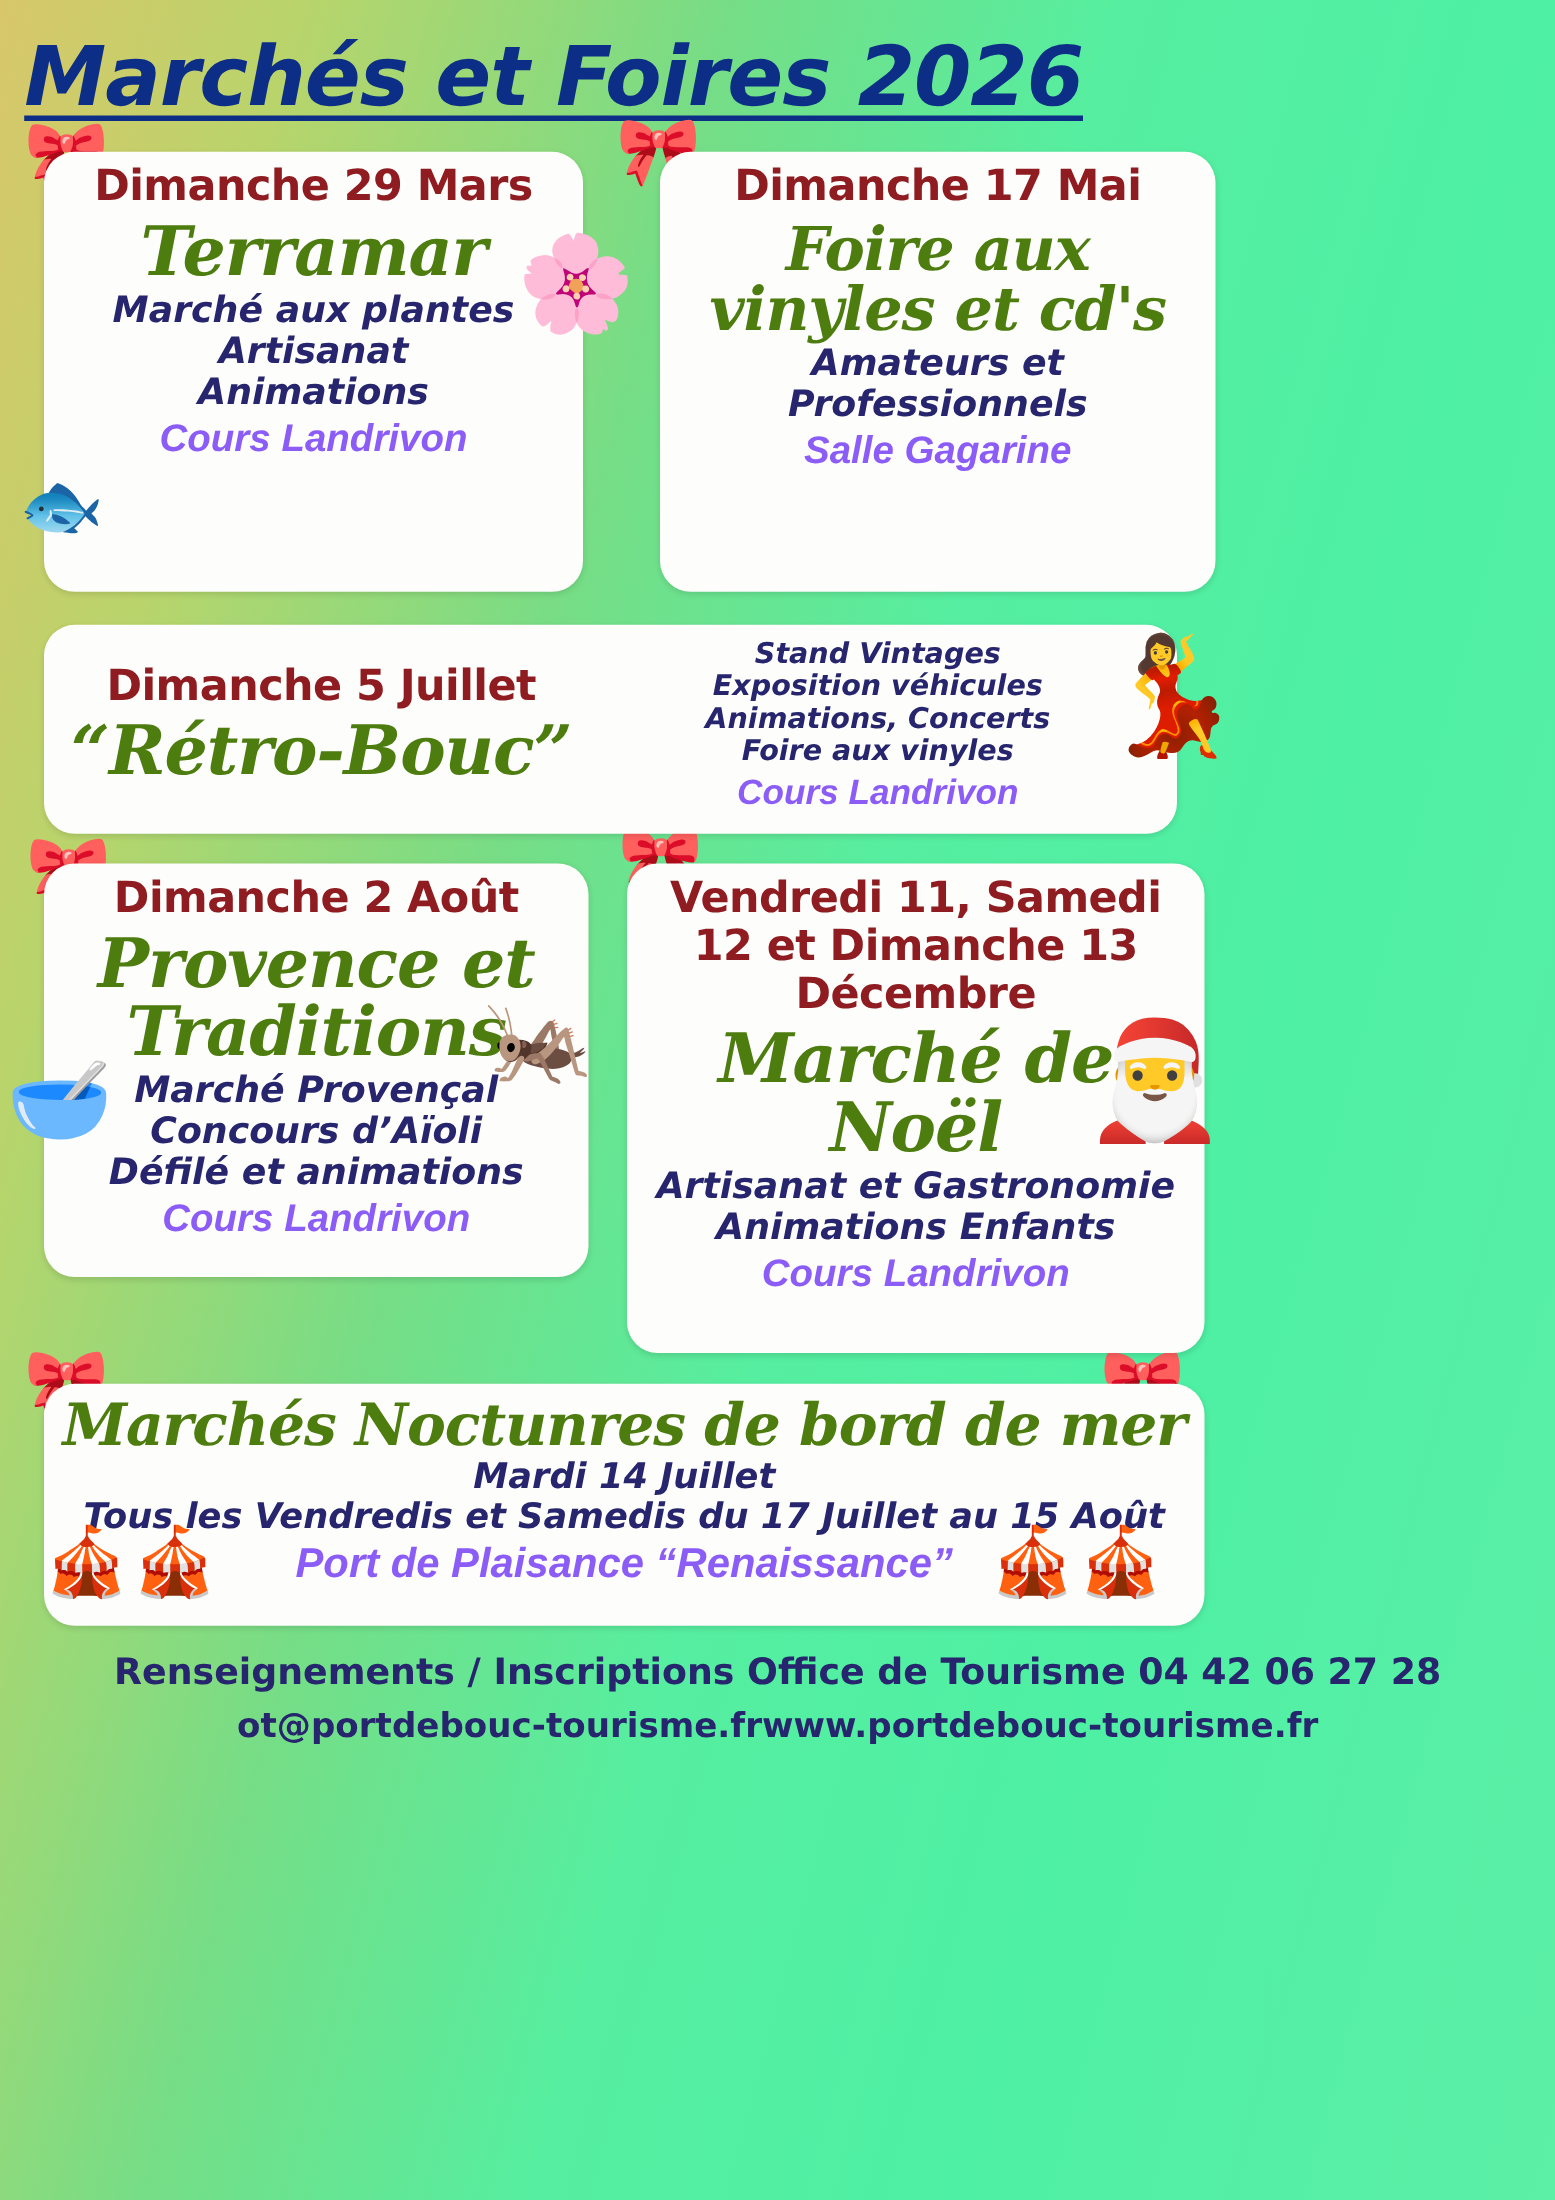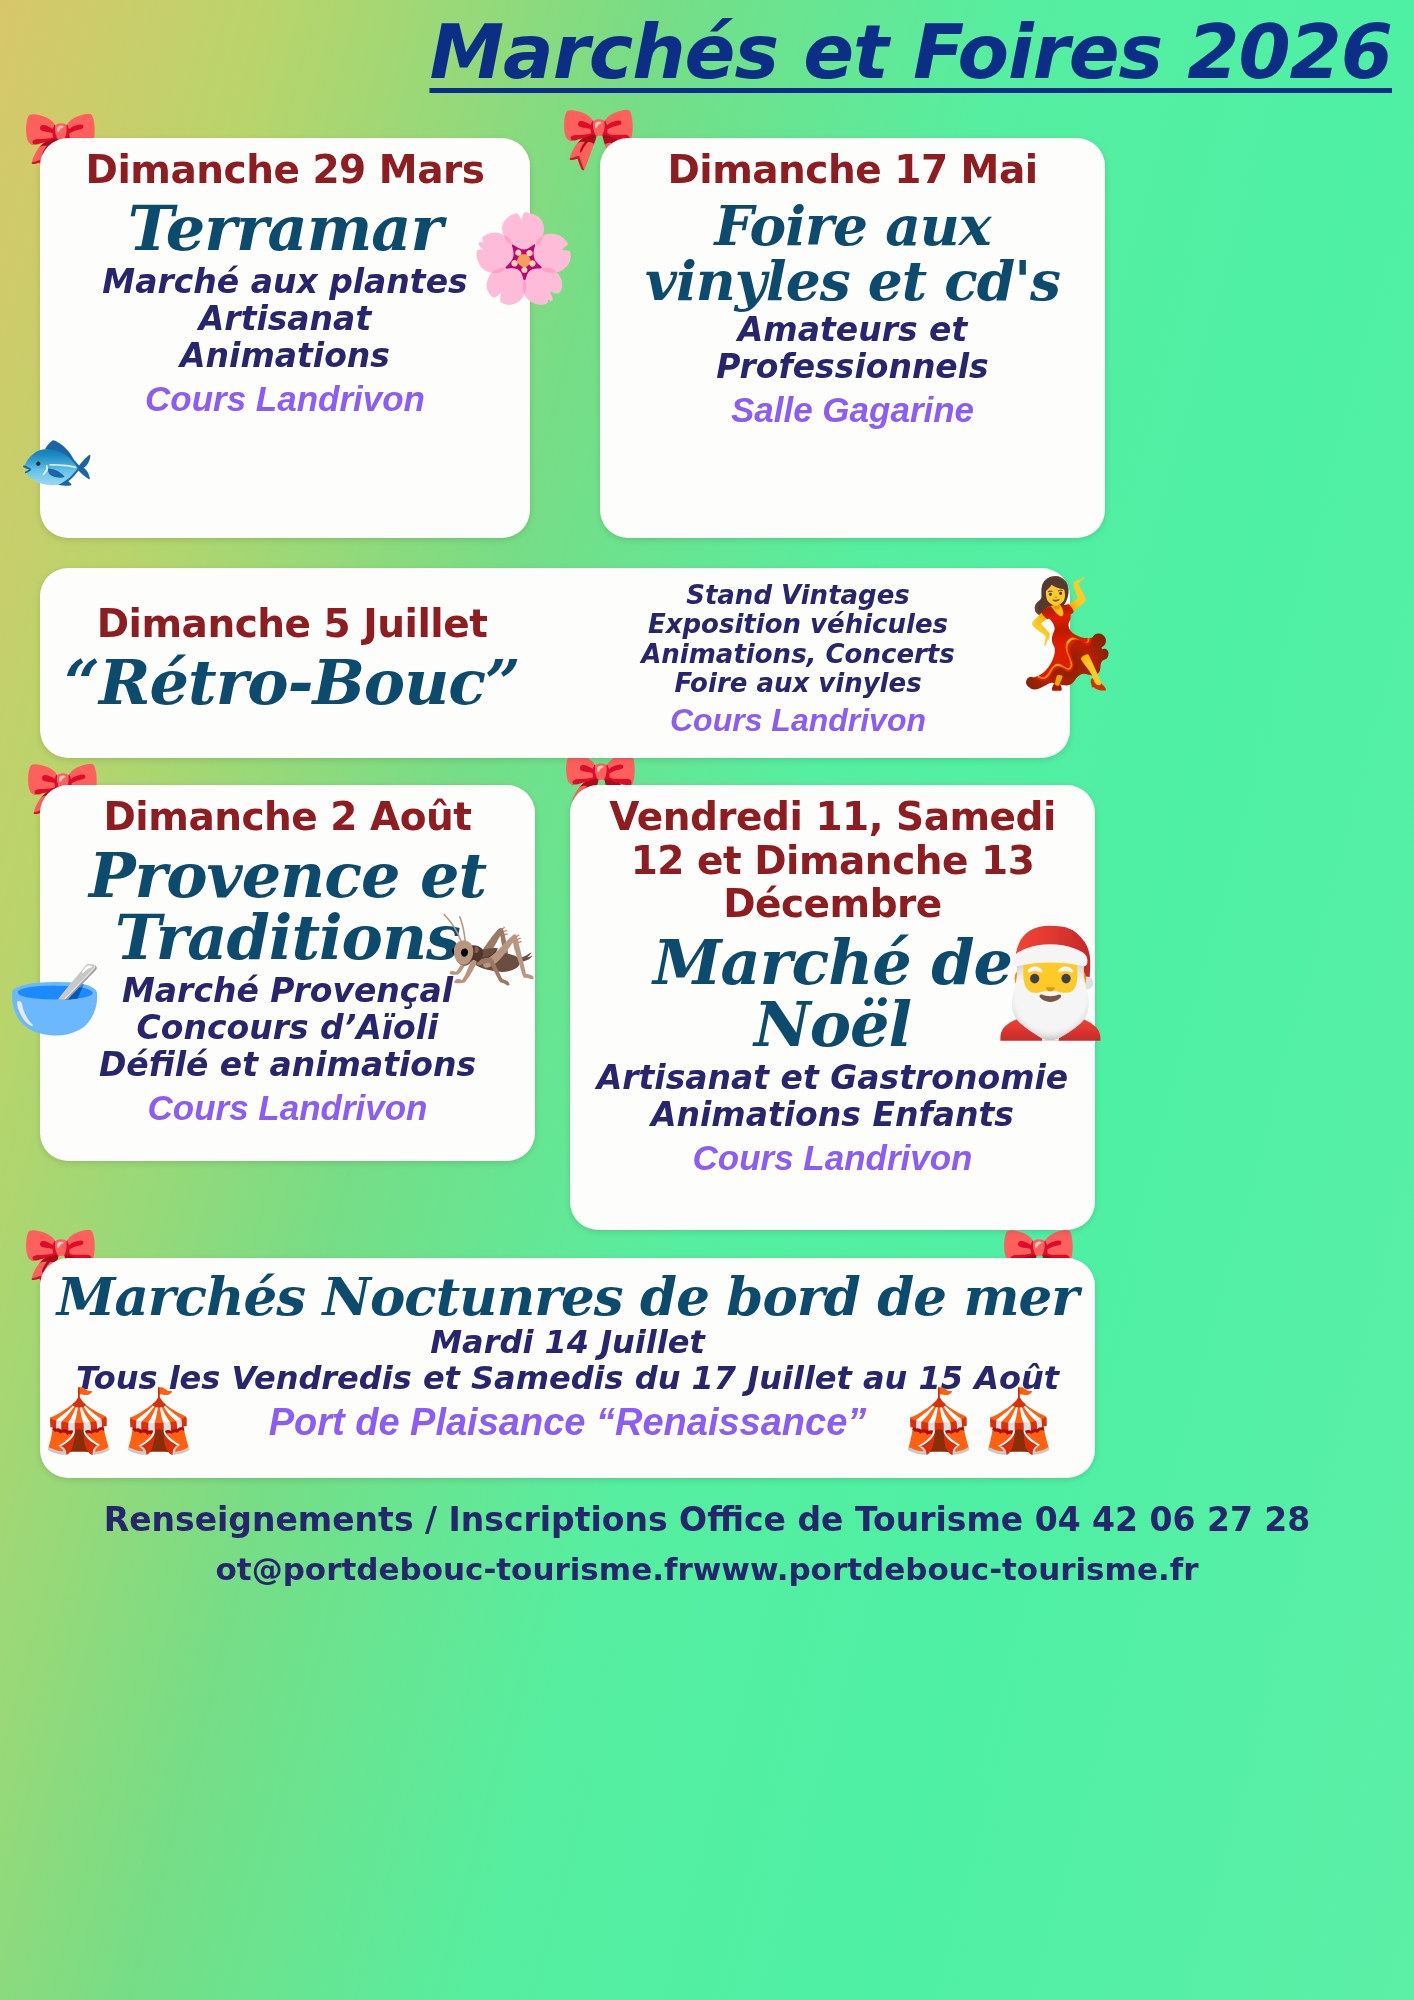--- a/index.html
+++ b/index.html
@@ -16,31 +16,32 @@
   }
   .poster {
     position: absolute;
     inset: 0;
     padding: 0 22px;
     box-sizing: border-box;
   }
 
   
   .title {
-    text-align: right;
+    text-align: left;
     font-family: "DejaVu Sans", sans-serif;
     font-style: italic;
     font-weight: bold;
     font-size: 75px;
     color: #0d2e87;
     letter-spacing: -1px;
     padding-top: 8px;
     text-decoration: underline;
     text-decoration-thickness: 5px;
     text-underline-offset: 10px;
+    margin-top: 17px;
   }
 
   
   .card {
     background: #fdfdfb;
     border-radius: 28px;
     box-shadow: 0 2px 6px rgba(0,0,0,.12);
     position: absolute;
     box-sizing: border-box;
     padding: 10px 16px 16px;
@@ -52,21 +53,21 @@
     font-size: 39px;
     color: #8e1c20;
     line-height: 1.12;
     letter-spacing: -0.5px;
   }
   .script {
     font-family: "DejaVu Serif", serif;
     font-style: italic;
     font-weight: bold;
     font-size: 62px;
-    color: #0c4a6e;
+    color: #4d7c0f;
     line-height: 1.0;
     letter-spacing: -1px;
     margin: 6px 0 4px;
   }
   .script.small { font-size: 55px; }
   .detail {
     font-family: "DejaVu Sans", sans-serif;
     font-style: italic;
     font-weight: bold;
     font-size: 33px;

